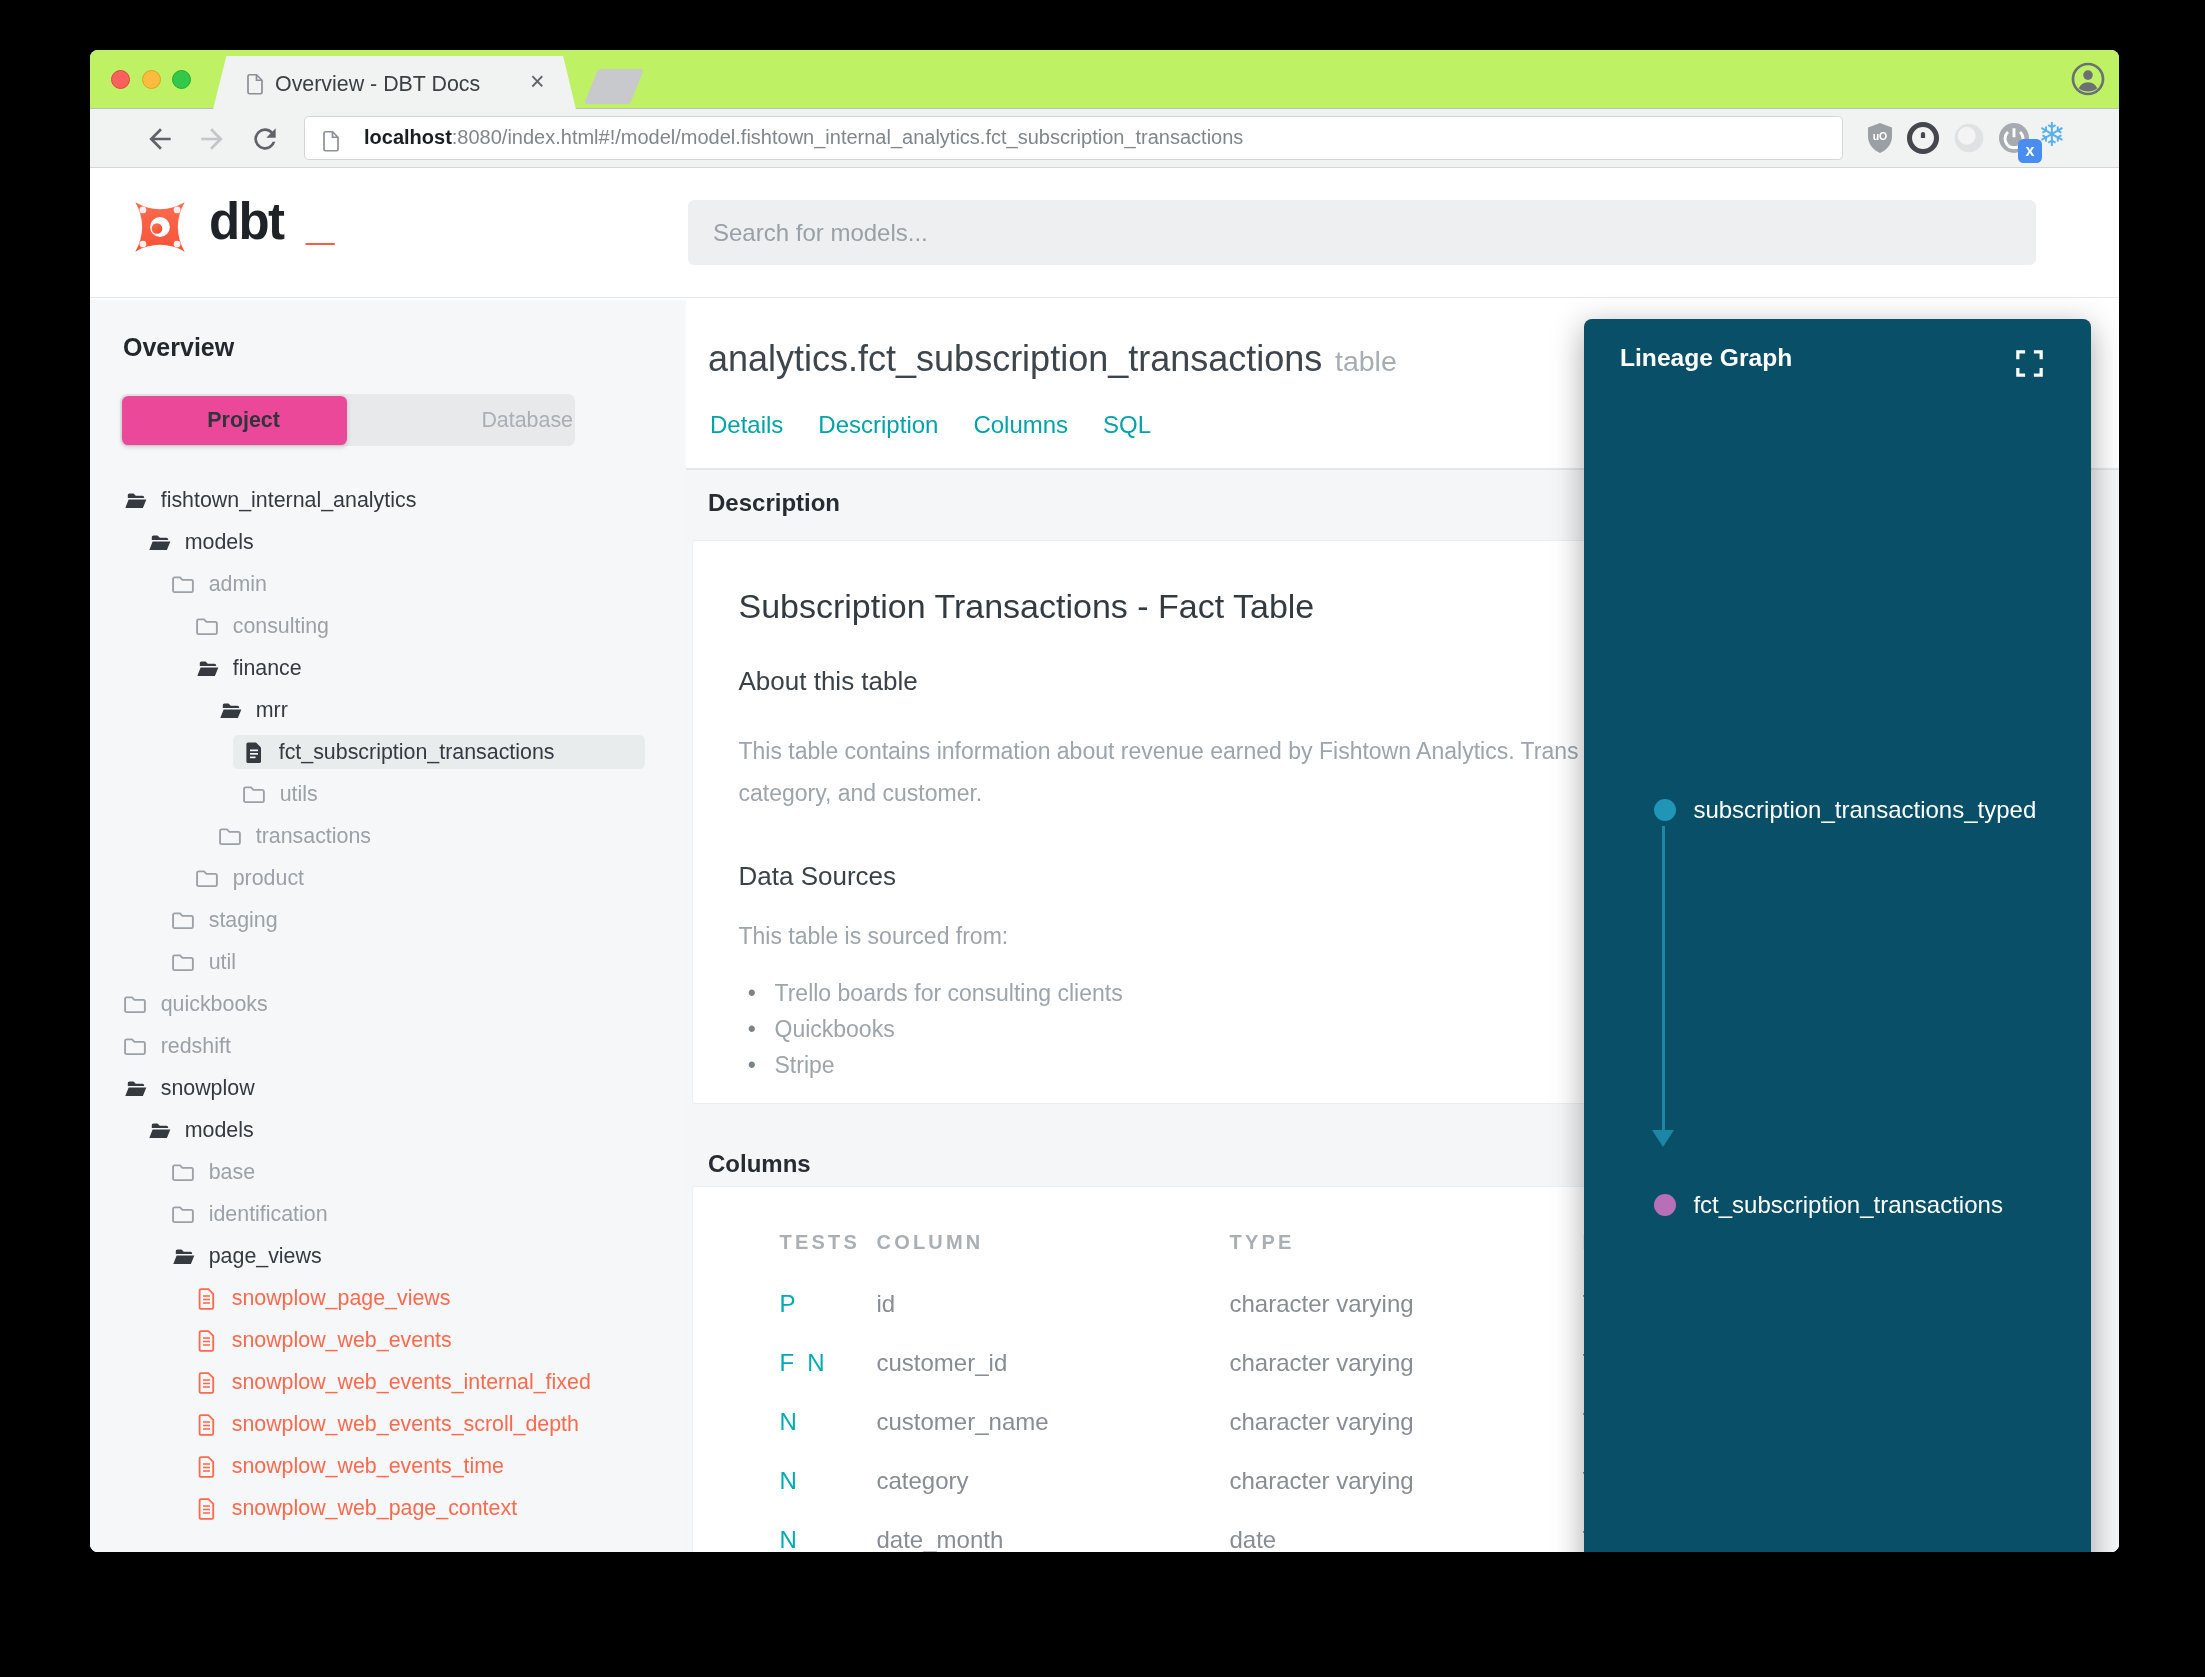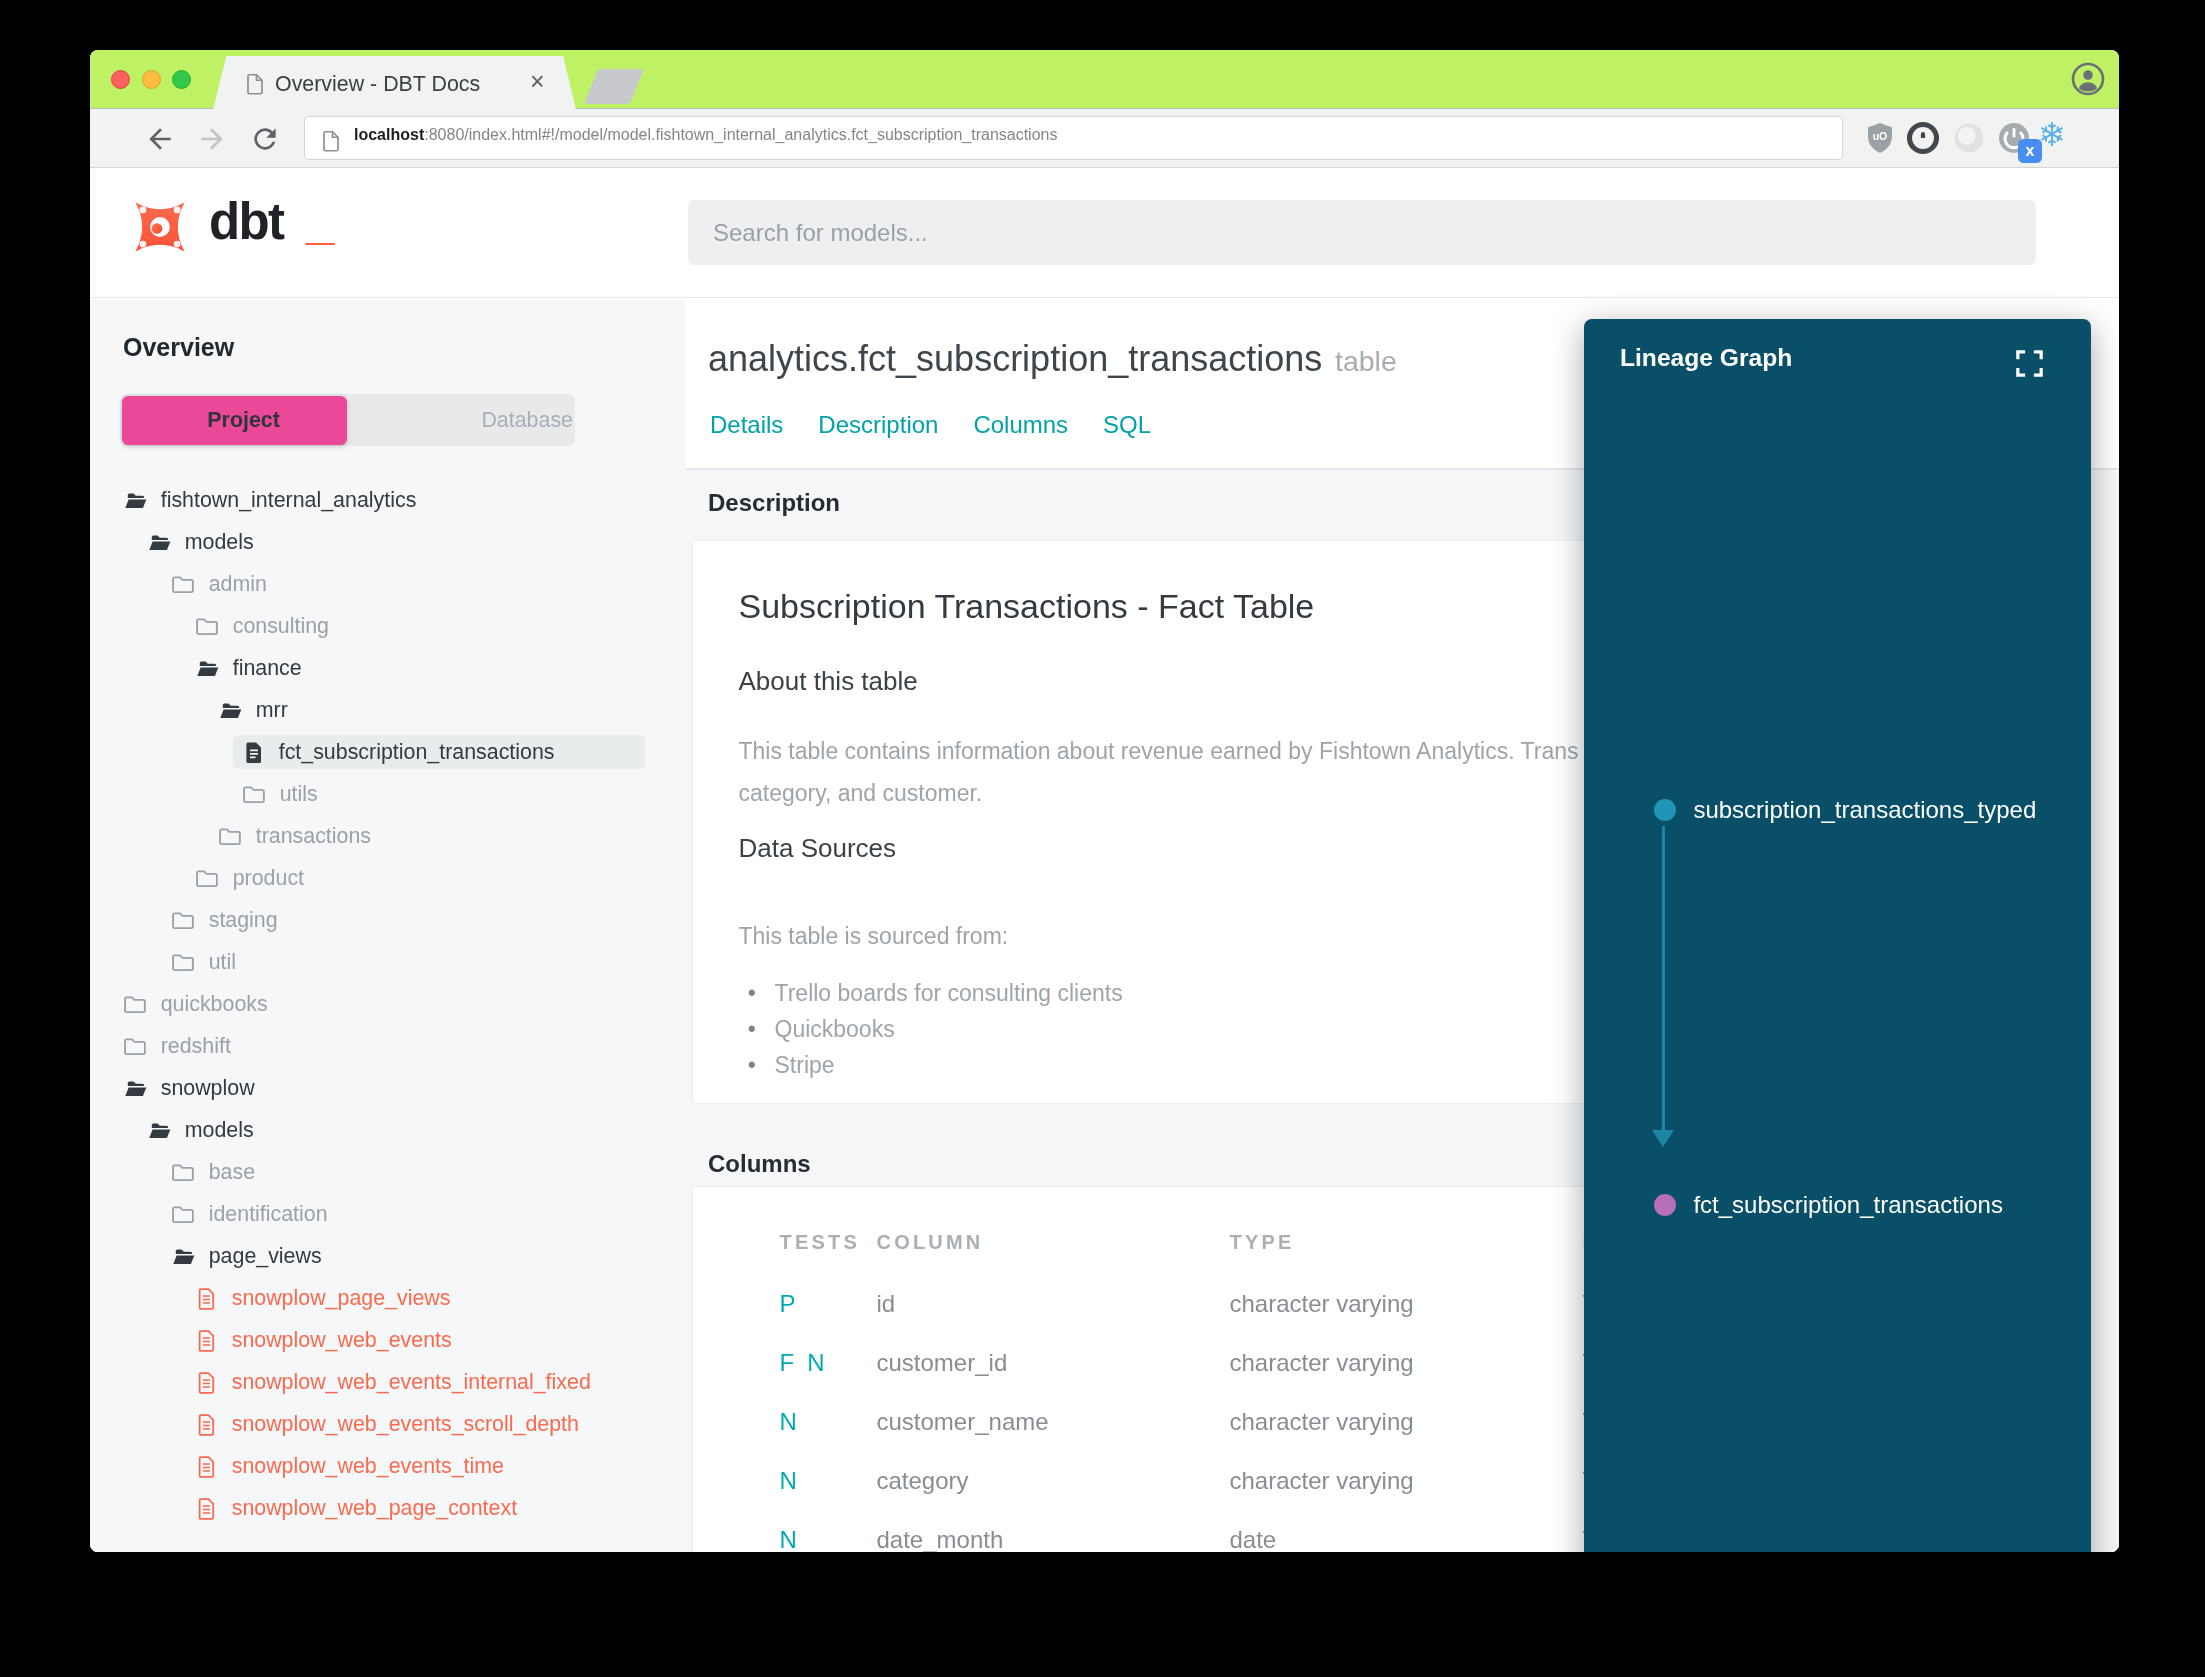--- a/index.html
+++ b/index.html
@@ -24,21 +24,21 @@
   #tab-close { left:317px; top:11px; font-size:25px; color:#5f6368; }
   #newtab { left:501px; top:19px; width:46px; height:35px; background:#c7c9cc; transform:skewX(-22deg); border-radius:3.2px; }
   #avatar { left:1980px; top:11px; }
 
   
   #toolbar { left:0; top:59px; width:100%; height:59px; background:#f1f2f2; border-bottom:0.8px solid #d4d6d8; }
   .navbtn { top:13.5px; width:32px; height:32px; }
   #btn-back{ left:54px; } #btn-fwd{ left:106px; } #btn-reload{ left:159px; }
   #urlbox { left:214px; top:7.1px; width:1539px; height:44px; background:#fff; border:1.6px solid #d3d5d8; border-radius:4.8px; }
   #url-doc { left:14.3px; top:9.5px; }
-  #url-text { left:49px; top:8.7px; font-size:16px; color:#80868b; white-space:nowrap; }
+  #url-text { left:59px; top:8.7px; font-size:20px; color:#80868b; white-space:nowrap; }
   #url-text b { color:#1b1d1f; font-weight:700; }
   .extic { top:11px; width:36px; height:36px; }
   #ext-shield{ left:1772px; } #ext-keyring{ left:1815px; } #ext-circle{ left:1861px; }
   #ext-power{ left:1906px; } #ext-snow{ left:1948px; top:6.3px; font-size:33px; color:#58b1e8; font-family:"DejaVu Sans",sans-serif; }
   #ext-menu{ left:1994px; top:12.7px; }
   #ext-badge{ left:1928px; top:30px; width:24px; height:24px; background:#4a8df0; border-radius:5.5px;
               color:#fff; font-size:16px; font-weight:700; text-align:center; line-height:24px; }
   .dot3 { width:5.5px; height:5.5px; border-radius:50%; background:#5f6368; margin:4px auto; }
 
   
@@ -72,21 +72,21 @@
   #navlinks { left:24px; top:111px; display:flex; gap:35px; }
   #navlinks a { font-size:24px; color:#00a2aa; text-decoration:none; }
   #main-divider { left:0; top:168px; width:1433px; height:1.6px; background:#e4e6e9; }
   .sect-label { left:22px; font-size:24px; font-weight:700; color:#262c31; }
   #desc-label { top:189px; } #cols-label { top:850px; }
   .card { left:5.5px; width:1386px; background:#fff; border:0.8px solid #eceef0; border-radius:3.2px; }
   #desc-card { top:240px; height:564px; }
   #cols-card { top:886px; height:412px; }
   #card-h1 { left:46px; top:46px; font-size:34px; font-weight:500; color:#333a40; }
   .card-h2 { left:46px; font-size:26px; font-weight:500; color:#3b4247; }
-  #about-h2 { top:125px; } #sources-h2 { top:292px; }
+  #about-h2 { top:125px; } #sources-h2 { top:320px; }
   .card-p { left:46px; font-size:23px; color:#9da4aa; line-height:42px; white-space:nowrap; }
   #about-p { top:189px; } #sources-p { top:374px; }
   #sources-list { left:52px; top:434px; list-style:none; }
   #sources-list li { font-size:23px; color:#9da4aa; line-height:36px; padding-left:30px; position:relative; white-space:nowrap; }
   #sources-list li::before { content:"•"; position:absolute; left:3.2px; color:#7d8489; }
 
   #cols-table { left:0; top:0; width:100%; }
   .crow { display:grid; grid-template-columns:97px 353px 353px auto; align-items:center; padding-left:87px; position:relative; }
   .crow.head { height:87px; padding-top:24px; }
   .crow.body { height:59px; }

